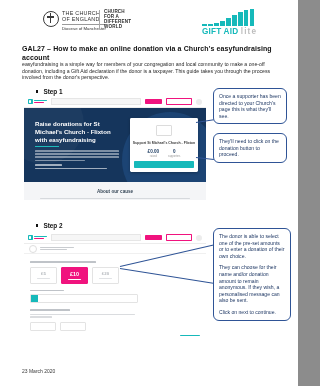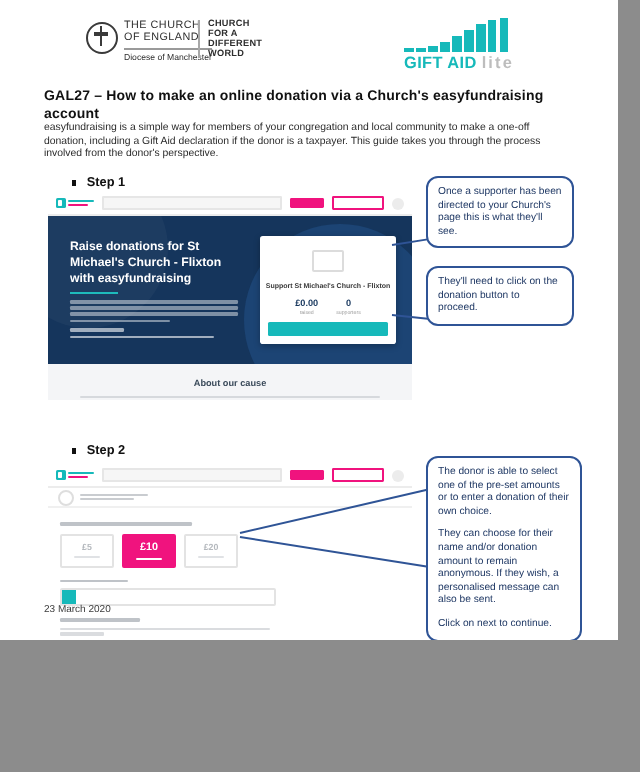--- a/index.html
+++ b/index.html
@@ -1,17 +1,17 @@
 <!DOCTYPE html>
 <html><head>
 <meta charset="utf-8">
 <style>
   html,body{margin:0;padding:0;background:#8c8c8c;}
   body{font-family:"Liberation Sans",sans-serif;}
-  .page{position:relative;width:298px;height:320px;background:#ffffff;overflow:hidden;padding-left:11px;}
+  .page{position:relative;width:298px;height:386px;background:#ffffff;overflow:hidden;}
 
   
   .hdr{position:absolute;left:0;top:0;width:298px;height:40px;}
   .coe{position:absolute;left:43px;top:10px;display:flex;align-items:flex-start;}
   .coe-cross{width:14px;height:14px;border:1.1px solid #3a3a3a;border-radius:50%;position:relative;margin-top:1px;flex:none;}
   .coe-cross:before{content:"";position:absolute;left:5.6px;top:1.4px;width:1.3px;height:10px;background:#3a3a3a;}
   .coe-cross:after{content:"";position:absolute;left:2.6px;top:4.4px;width:7.6px;height:1.3px;background:#3a3a3a;}
   .coe-tx{margin-left:3px;}
   .coe-l1,.coe-l2{font-size:5.4px;letter-spacing:.25px;color:#2e2e2e;line-height:6.1px;white-space:nowrap;}
   .coe-l3{font-size:4.3px;color:#2e2e2e;margin-top:1.5px;white-space:nowrap;border-top:.7px solid #9a9a9a;padding-top:1.4px;}

